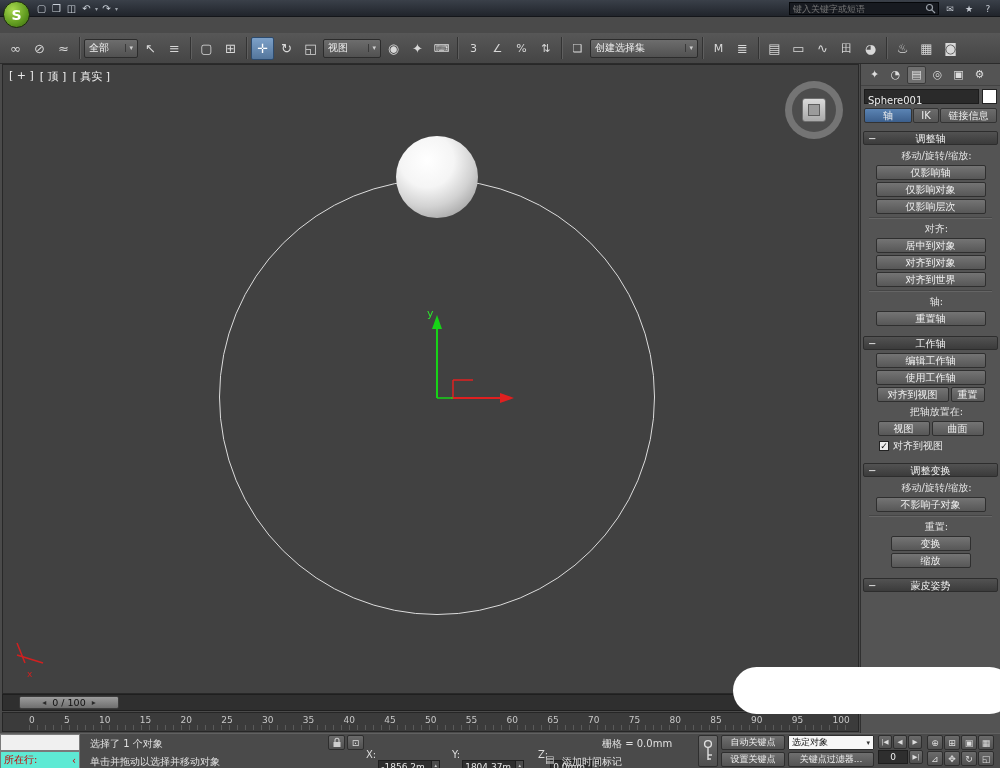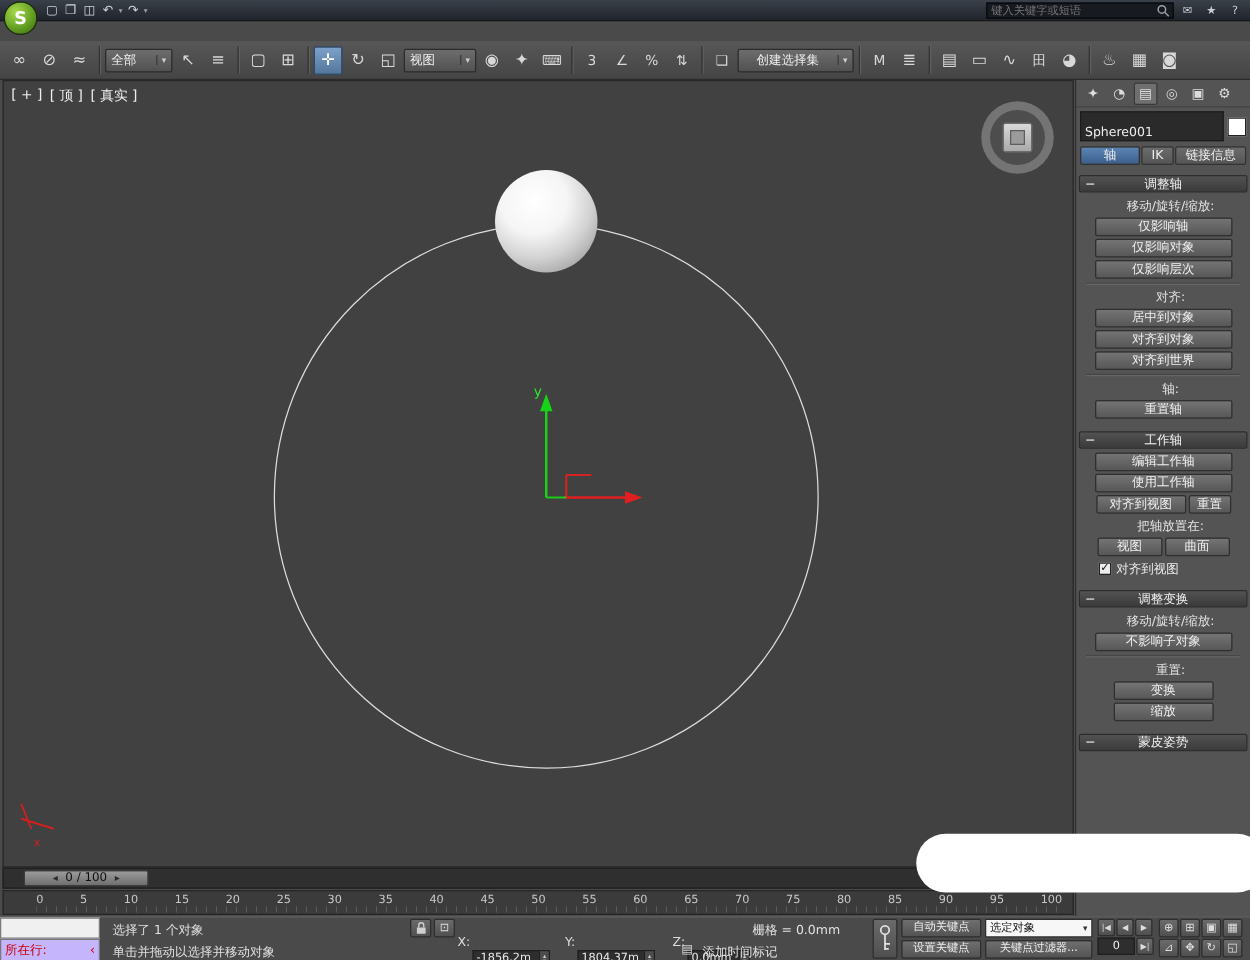--- a/index.html
+++ b/index.html
@@ -40,21 +40,21 @@
     display:flex; align-items:center; padding:0 4px; gap:1px; }
   .tbtn { width:23px; height:23px; display:flex; align-items:center; justify-content:center;
     color:#d8d8d8; font-size:13px; border-radius:2px; flex:0 0 auto; }
   .tbtn.small-glyph { font-size:11px; }
   .tbtn.active { background:linear-gradient(#7da1c9,#54769c); border:1px solid #2d4b6e; color:#fff; }
   .tsep { width:1px; height:22px; background:#333; box-shadow:1px 0 0 #5f5f5f; margin:0 3px; flex:0 0 auto; }
   .tdrop { height:19px; background:linear-gradient(#6d6d6d,#515151); border:1px solid #2c2c2c;
     border-radius:2px; display:flex; align-items:center; padding:0 4px; gap:5px;
     font-size:10px; color:#efefef; flex:0 0 auto; }
   .tdrop .da { font-size:7px; color:#cfcfcf; border-left:1px solid #3a3a3a; padding-left:3px; }
-  .w-filter { width:54px; } .w-ref { width:58px; } .w-sets { width:93px;text-align:center; }
+  .w-filter { width:54px; } .w-ref { width:58px; } .w-sets { width:108px; }
   .tdrop span.lbl { flex:1; white-space:nowrap; overflow:hidden; }
 
   
   #viewport { position:absolute; left:2px; top:64px; width:857px; height:630px;
     background:#414141; border:1px solid #282828; overflow:hidden; }
   .vp-label { position:absolute; left:6px; top:4px; display:flex; gap:6px; font-size:11px; color:#eee; z-index:3; }
   .scene-circle { position:absolute; left:216px; top:114px; width:436px; height:436px;
     border:1px solid #dcdcdc; border-radius:50%; }
   .sphere { position:absolute; left:393px; top:71px; width:82px; height:82px; border-radius:50%;
     background:radial-gradient(circle at 38% 30%, #ffffff 0%, #f5f5f5 35%, #d2d2d2 60%, #a0a0a0 85%, #8a8a8a 100%); }
@@ -83,21 +83,21 @@
   
   #cmdpanel { position:absolute; left:860px; top:64px; width:140px; height:669px;
     background:#545454; border-left:1px solid #303030; }
   .cp-tabs { display:flex; height:22px; align-items:center; padding:0 4px; gap:2px;
     border-bottom:1px solid #434343; }
   .cptab { width:19px; height:18px; display:flex; align-items:center; justify-content:center;
     color:#ddd; font-size:11px; border-radius:2px; }
   .cptab.active { background:#6f6f6f; border:1px solid #3a3a3a; }
   .cp-name-row { display:flex; gap:3px; padding:3px 3px 2px; align-items:center; }
   .cp-name { flex:1; height:15px; background:#2a2a2a; border:1px solid #1c1c1c; color:#eee;
-    font-size:10px; padding:11px 3px; }
+    font-size:10px; padding:5px 3px; }
   .cp-swatch { width:15px; height:15px; background:#fff; border:1px solid #222; }
   .cp-subtabs { display:flex; gap:1px; padding:2px 3px 3px; }
   .subtab { height:15px; line-height:14px; text-align:center; font-size:10px; color:#eee;
     background:linear-gradient(#6c6c6c,#555); border:1px solid #333; border-radius:2px; }
   .subtab.active { background:linear-gradient(#5b84b4,#3c5f8c); }
   .st-pivot { width:48px; } .st-ik { width:26px; } .st-link { flex:1; }
   .rollout { margin:5px 2px 0; }
   .roll-h { height:14px; line-height:13px; background:linear-gradient(#525252,#3b3b3b);
     border:1px solid #2d2d2d; border-radius:2px; text-align:center; font-size:10px;
     color:#f2f2f2; position:relative; }
@@ -115,21 +115,21 @@
   .checkbox { width:10px; height:10px; background:#ececec; border:1px solid #222;
     font-size:9px; line-height:9px; color:#111; text-align:center; }
   .checklabel { font-size:10px; color:#ececec; }
 
   
   #statusbar { position:absolute; left:0; top:733px; width:1000px; height:35px;
     background:#4a4a4a; border-top:1px solid #616161; font-size:10px; z-index:20; }
   .listener-top { position:absolute; left:0; top:0; width:80px; height:17px;
     background:#f0f0f0; border:1px solid #7a7a7a; }
   .listener-pink { position:absolute; left:0; top:17px; width:80px; height:18px;
-    background:#c4b5fd; border:1px solid #7a7a7a; color:#c00; display:flex;
+    background:#5eead4; border:1px solid #7a7a7a; color:#c00; display:flex;
     align-items:center; padding:0 3px; gap:2px; font-size:10px; }
   .listener-pink .lbl { flex:1; }
   .sel-status { position:absolute; left:90px; top:3px; color:#e0e0e0; }
   .prompt { position:absolute; left:90px; top:21px; color:#e0e0e0; }
   .sq-btn { position:absolute; width:17px; height:15px; background:linear-gradient(#6b6b6b,#505050);
     border:1px solid #2e2e2e; border-radius:2px; display:flex; align-items:center;
     justify-content:center; color:#ddd; font-size:9px; }
   .coordgrp { position:absolute; top:1px; display:flex; align-items:center; gap:2px; color:#ddd; }
   .cfield { display:flex; height:14px; background:#2e2e2e; border:1px solid #1e1e1e;margin-top:25px; }
   .cval { padding:0 2px; font-size:9px; color:#e8e8e8; line-height:12px; white-space:nowrap; overflow:hidden; }

